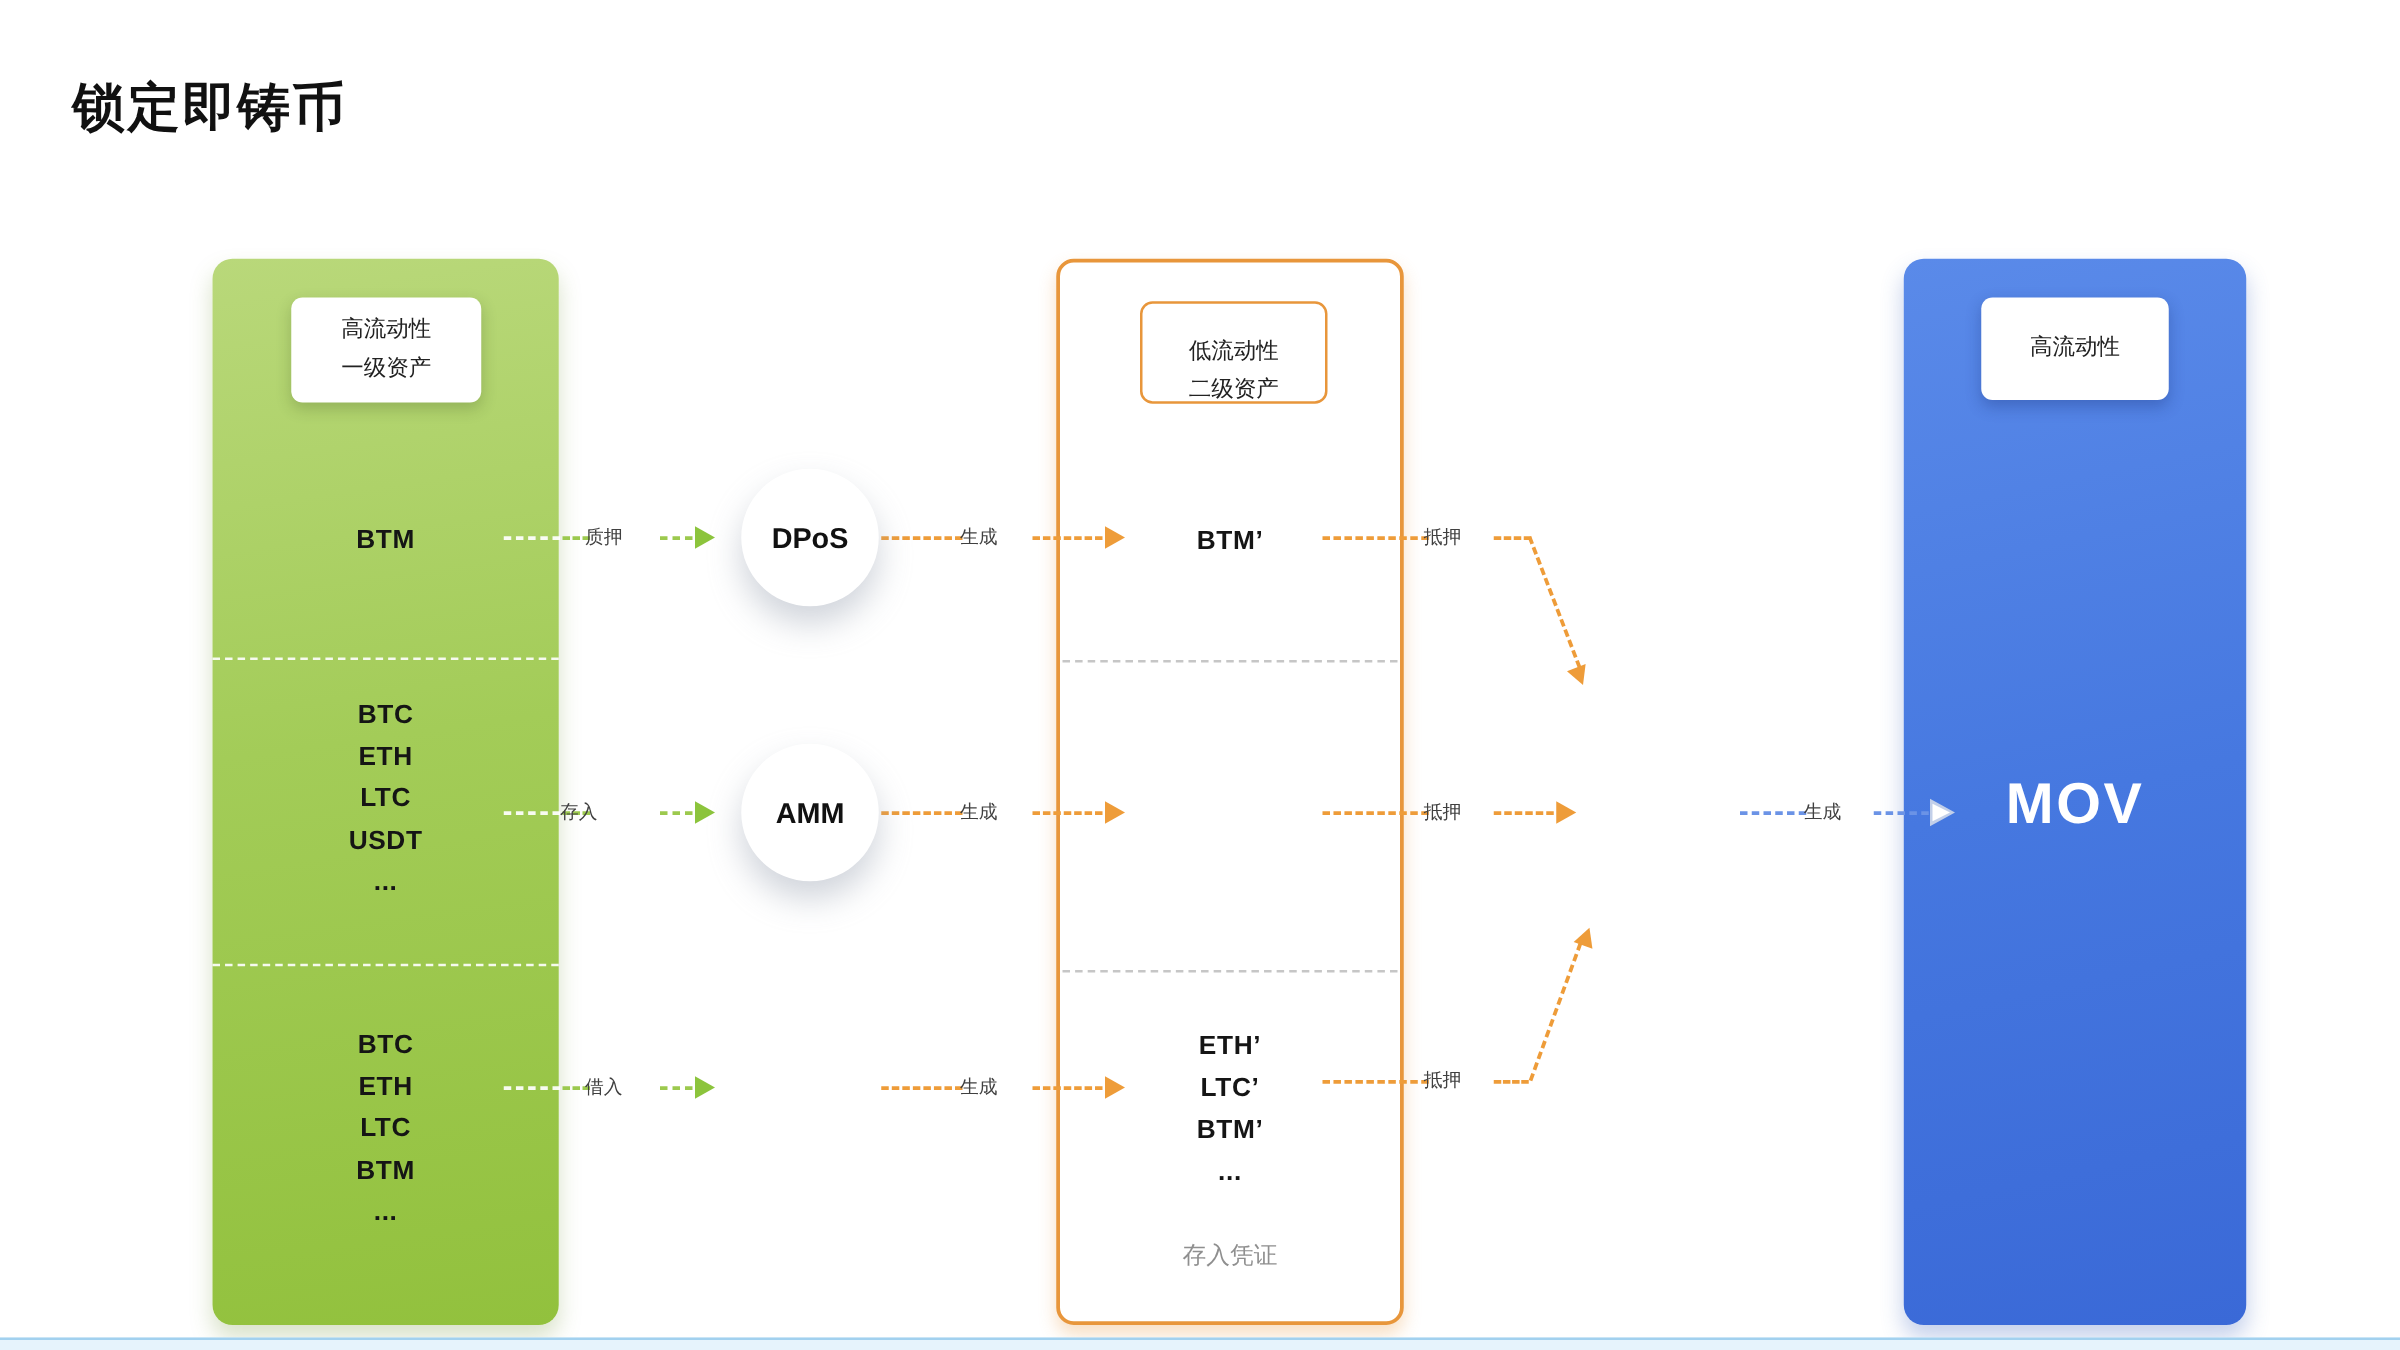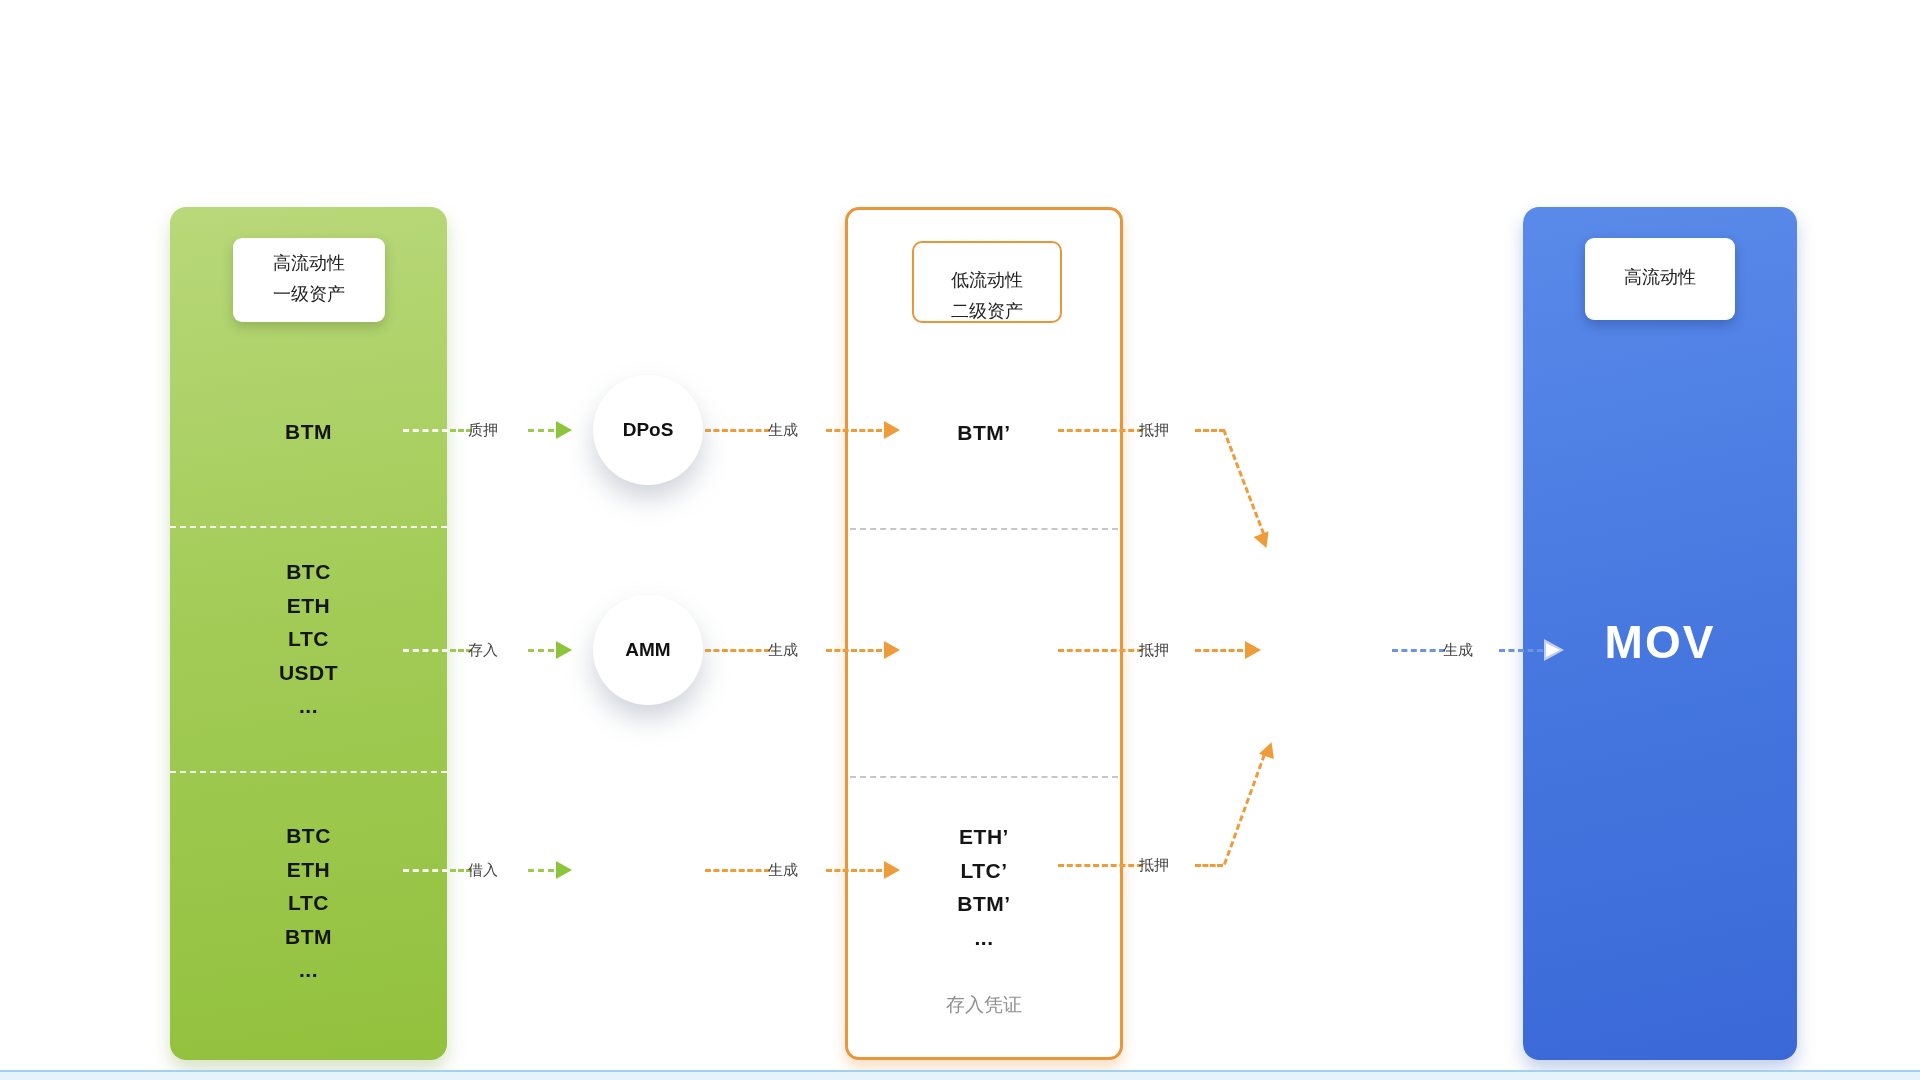--- a/index.html
+++ b/index.html
@@ -28,21 +28,21 @@
   .one{line-height:30px;height:30px;}
   .lp{font-size:22px;line-height:32px;height:32px;}
   .footnote{position:absolute;left:0;width:100%;top:780px;text-align:center;font-size:19px;color:#8f8f8f;line-height:30px;}
 
   .divider-w{position:absolute;left:0;width:100%;height:0;border-top:2px dashed rgba(255,255,255,.9);}
   .divider-g{position:absolute;left:2px;right:2px;height:0;border-top:2px dashed #c6c6c6;}
 
   
   .node{position:absolute;width:110px;height:110px;border-radius:50%;background:#fff;
         box-shadow:0 14px 26px rgba(150,160,175,.45);display:flex;align-items:center;justify-content:center;
-        font-weight:bold;font-size:19px;color:#111;z-index:3;}
+        font-weight:bold;font-size:23px;color:#111;z-index:3;}
   .node.small-text{font-size:22px;}
 
   
   .dash{position:absolute;height:0;border-top:3px dashed #ee9c39;z-index:2;}
   .dash.white{border-top-color:rgba(255,255,255,.92);}
   .dash.green{border-top-color:#9cc94e;}
   .dash.blue{border-top-color:#6b93e6;}
   .edge-label{position:absolute;width:60px;text-align:left;font-size:15px;color:#404040;line-height:28px;z-index:2;background:transparent;}
   .tri{position:absolute;width:0;height:0;border-top:9px solid transparent;border-bottom:9px solid transparent;z-index:2;}
   .tri.green{border-left:16px solid #8cc43c;}
@@ -56,20 +56,21 @@
              border-left:14px solid #ffffff;z-index:5;}
 
   .mov{position:absolute;left:0;width:100%;top:408px;text-align:center;font-size:46px;font-weight:bold;color:#fff;letter-spacing:2px;}
   .bottom-strip{position:absolute;left:0;top:1070px;width:1920px;height:10px;background:#e6f3fc;border-top:2px solid #a2d1ef;}
 </style>
 </head>
 <body>
 
 <div class="canvas">
 
+  <h1 class="title">锁定即铸币</h1>
 
   <div class="panel green">
     <div class="tag on-green">
       <div>高流动性</div>
       <div>一级资产</div>
     </div>
     <div class="sec one" style="top:208px;">
       <span>BTM</span>
     </div>
     <div class="divider-w" style="top:319px;"></div>
@@ -91,21 +92,21 @@
   </div>
 
   <div class="dash white" style="left:403px;top:429px;width:45px;"></div>
   <div class="dash green" style="left:450px;top:429px;width:22px;"></div>
   <div class="edge-label" style="left:468px;top:416px;">质押</div>
   <div class="dash green" style="left:528px;top:429px;width:26px;"></div>
   <div class="tri green" style="left:556px;top:421px;"></div>
 
   <div class="dash white" style="left:403px;top:649px;width:45px;"></div>
   <div class="dash green" style="left:450px;top:649px;width:22px;"></div>
-  <div class="edge-label" style="left:468px;top:636px;">存入</div>
+  <div class="edge-label" style="left:448px;top:636px;">存入</div>
   <div class="dash green" style="left:528px;top:649px;width:26px;"></div>
   <div class="tri green" style="left:556px;top:641px;"></div>
 
   <div class="dash white" style="left:403px;top:869px;width:45px;"></div>
   <div class="dash green" style="left:450px;top:869px;width:22px;"></div>
   <div class="edge-label" style="left:468px;top:856px;">借入</div>
   <div class="dash green" style="left:528px;top:869px;width:26px;"></div>
   <div class="tri green" style="left:556px;top:861px;"></div>
 
   <div class="node" style="left:593px;top:375px;">DPoS</div>

